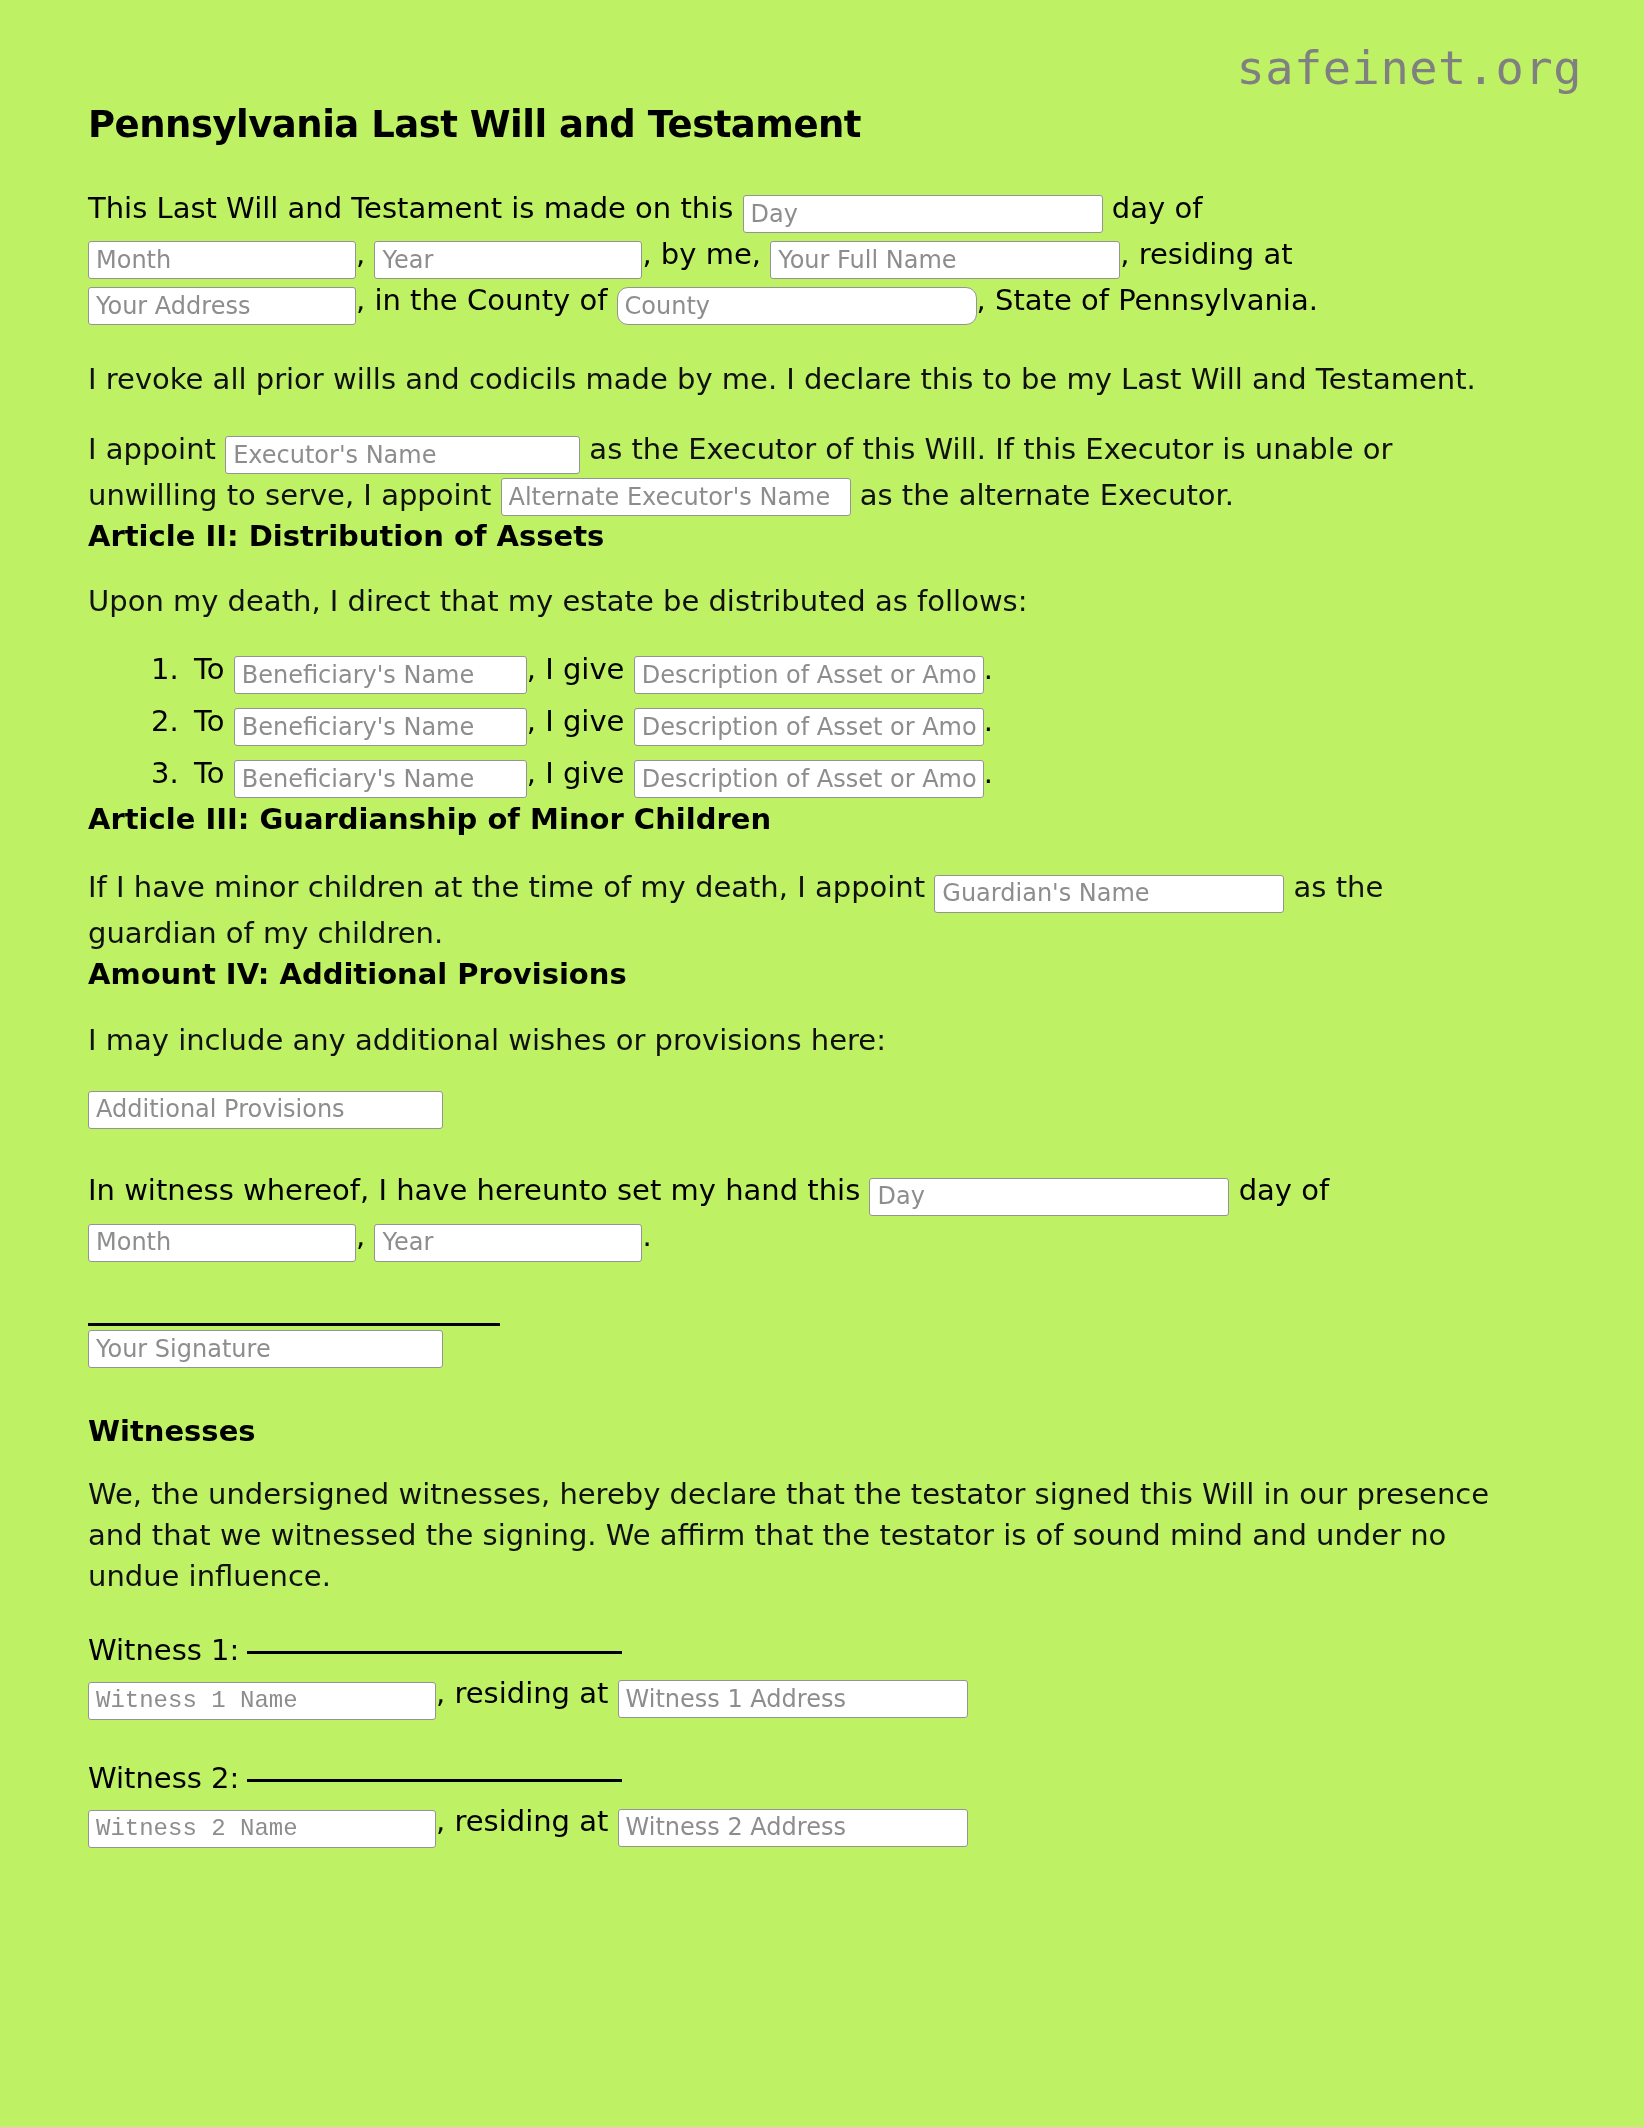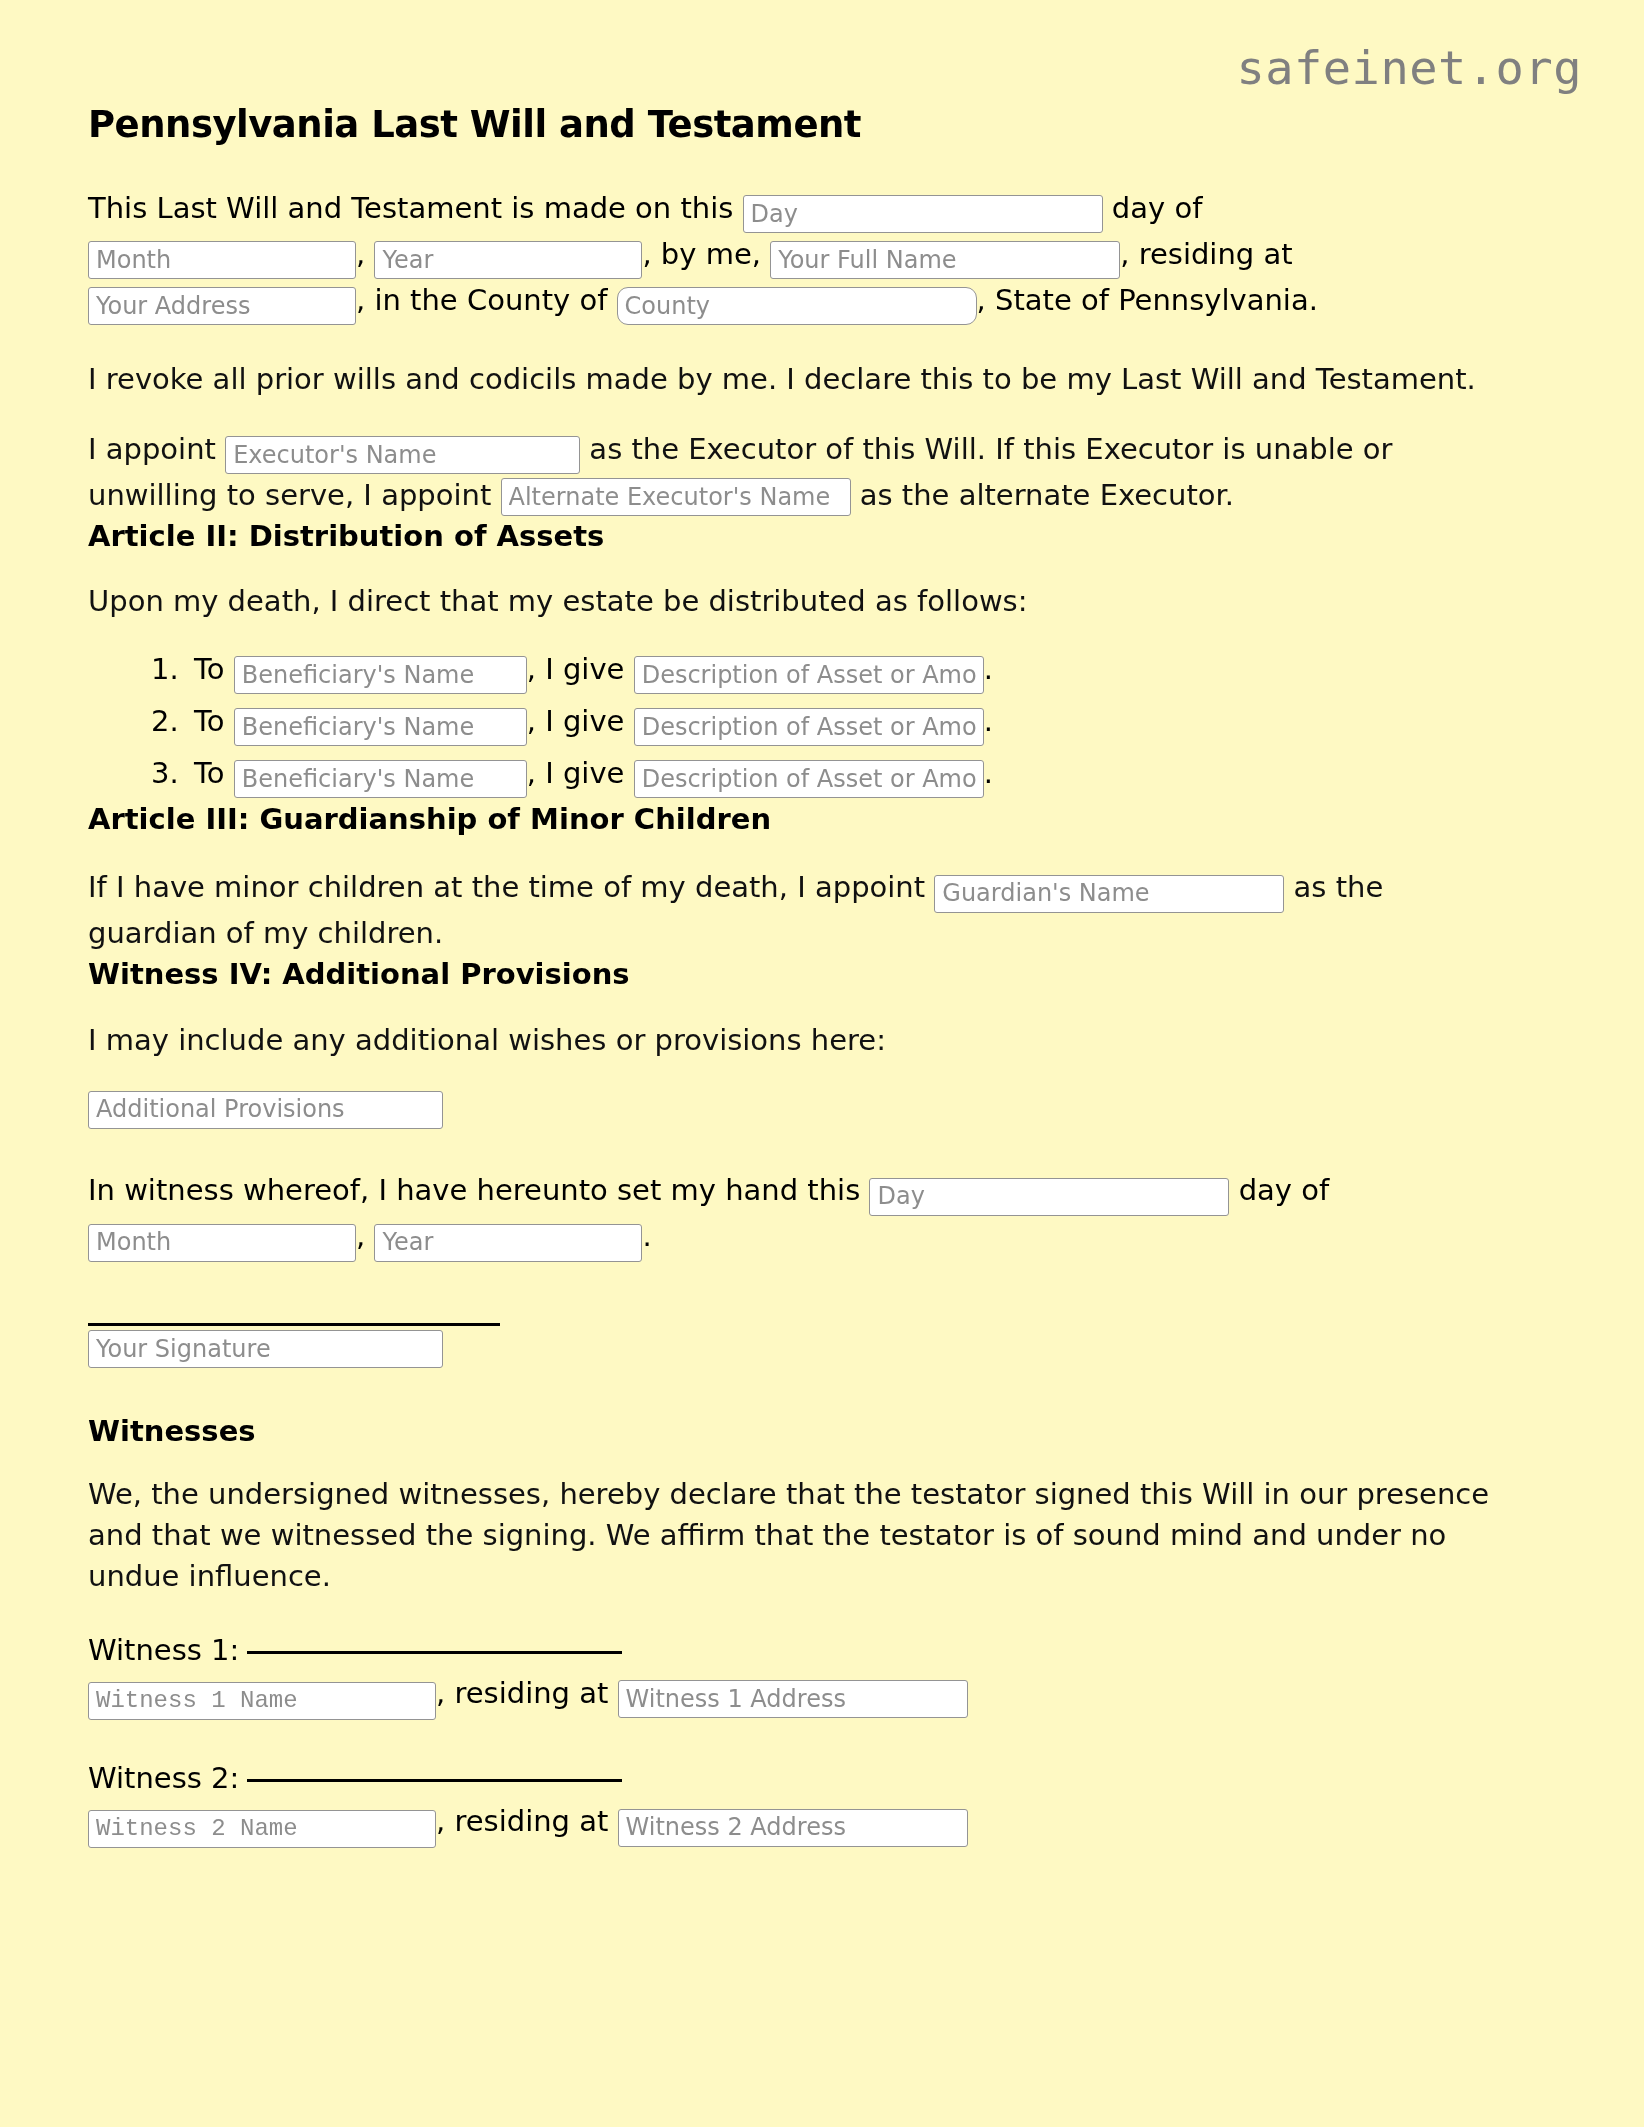--- a/index.html
+++ b/index.html
@@ -13,21 +13,21 @@
     height: 2127px;
     font-family: "DejaVu Sans", sans-serif;
     color: #000000;
     overflow: hidden;
   }
   .page {
     position: relative;
     width: 1644px;
     height: 2127px;
     padding: 0 144px 0 88px;
-    background: #fef9c3;
+    background: #bef264;
   }
 
   
   .watermark {
     position: absolute;
     top: 44px;
     right: 62px;
     font-family: "DejaVu Sans Mono", monospace;
     font-size: 47px;
     color: #808080;
@@ -231,21 +231,21 @@
 
   
   <h2 class="article sp-article">Article III: Guardianship of Minor Children</h2>
   <div class="para sp-body" style="line-height:46px;">
     <span>If I have minor children at the time of my death, I appoint</span>
     <input class="fld w-guardian" type="text" style="position: relative; top: 4px;" placeholder="Guardian's Name">
     <span>as the guardian of my children.</span>
   </div>
 
   
-  <h2 class="article sp-article">Witness IV: Additional Provisions</h2>
+  <h2 class="article sp-article">Amount IV: Additional Provisions</h2>
   <p class="para sp-body">I may include any additional wishes or provisions here:</p>
 
   <div class="provisions-field-wrap">
     <textarea class="fld w-prov" placeholder="Additional Provisions" style=""></textarea>
   </div>
 
   
   <div class="in-witness">
     <span>In witness whereof, I have hereunto set my hand this</span>
     <input class="fld w-day" type="text" placeholder="Day" style="">

